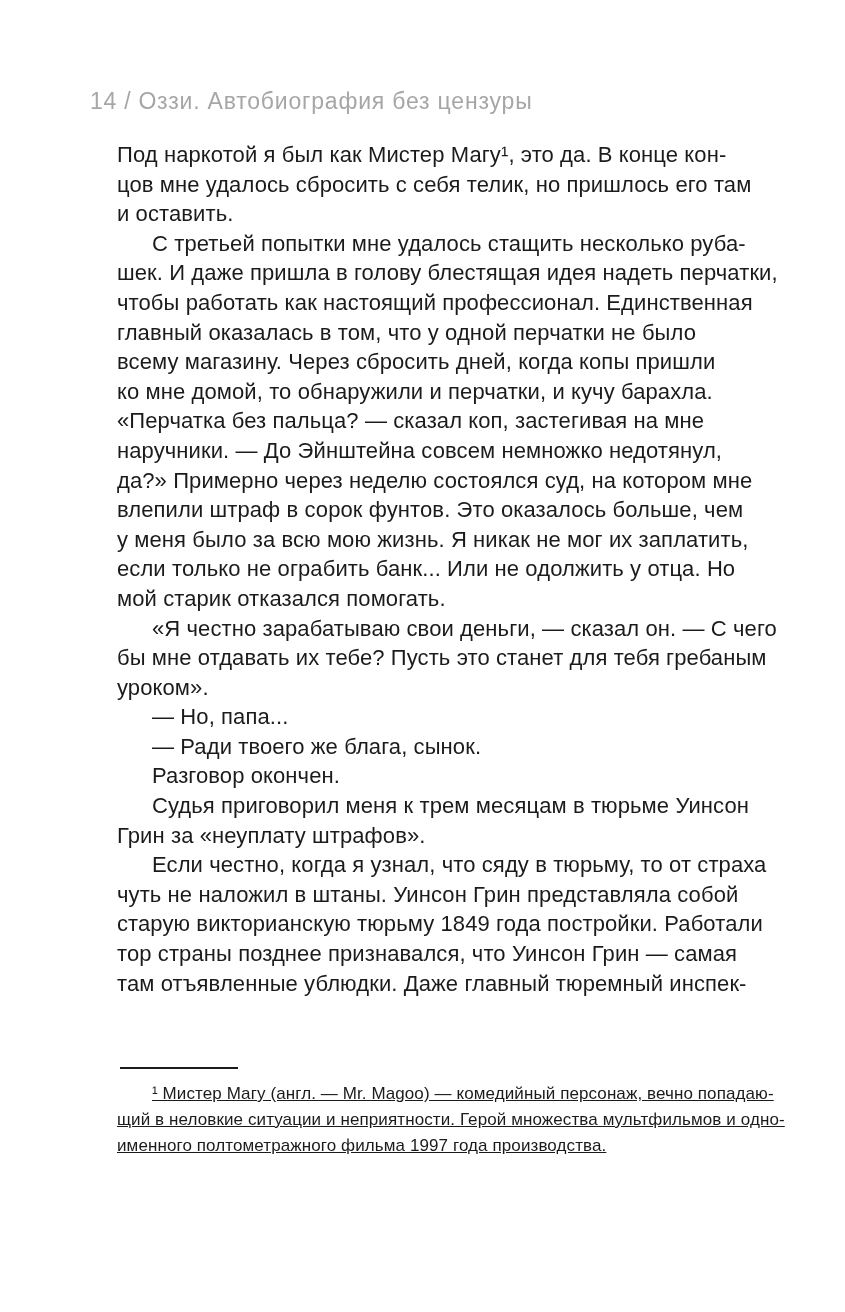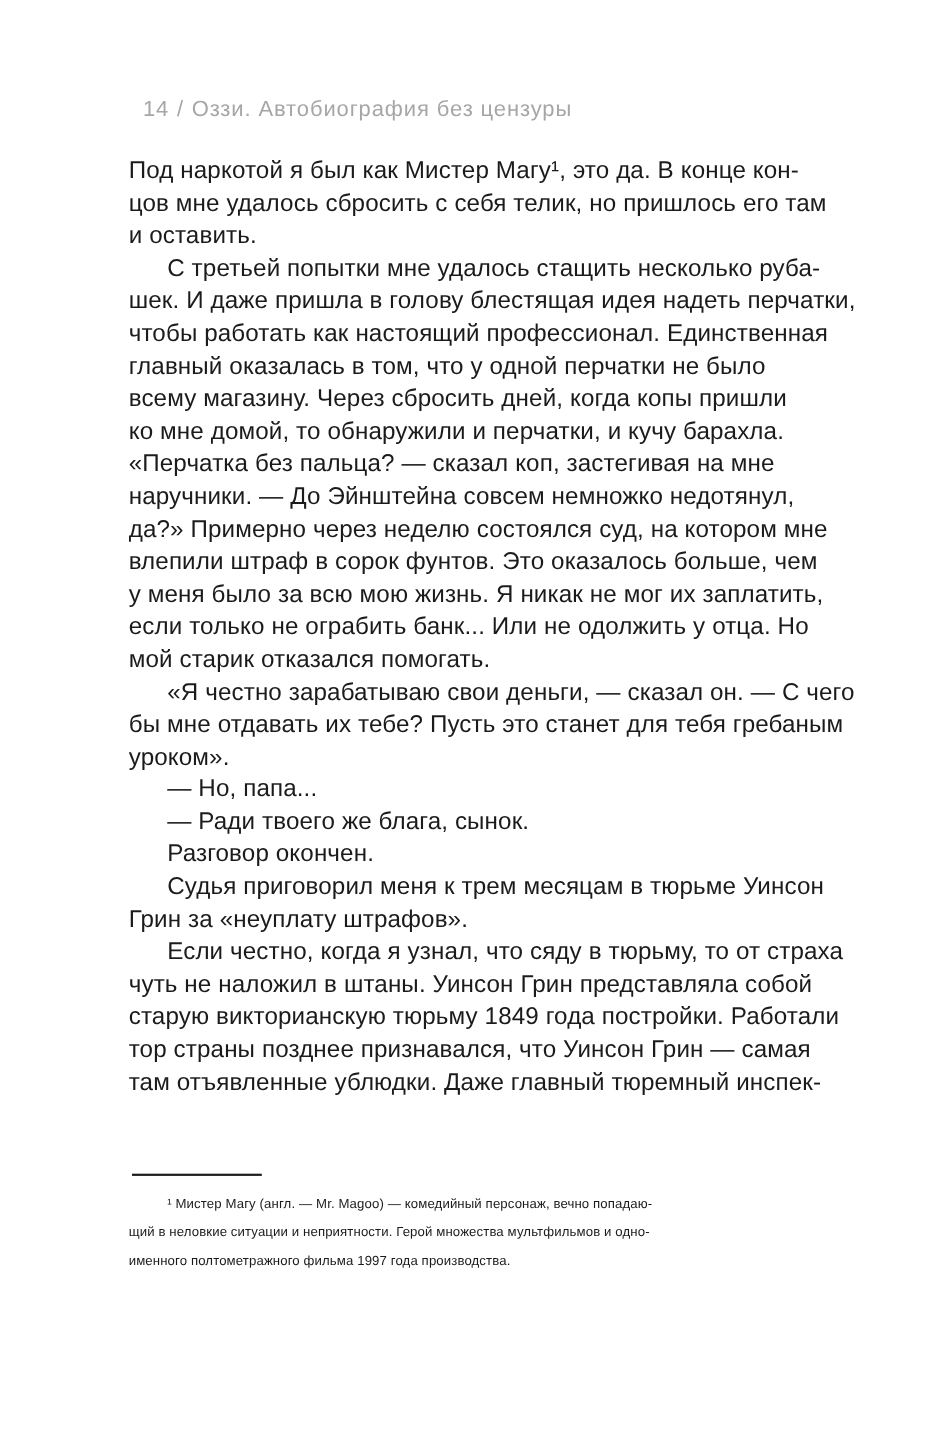--- a/index.html
+++ b/index.html
@@ -12,25 +12,24 @@
     width: 845px;
     height: 1312px;
     background: #ffffff;
     overflow: hidden;
     font-family: "Liberation Sans", sans-serif;
   }
   .running-header {
     position: absolute;
     top: 88px;
     left: 90px;
-    font-size: 20px;
+    font-size: 23px;
     letter-spacing: 0.8px;
     color: #a6a6a6;
     white-space: nowrap;
-    margin-left: 40px;
   }
   .running-header .sep {
     margin: 0 7px;
   }
   .body-text {
     position: absolute;
     top: 140px;
     left: 117px;
     width: 665px;
     color: #1b1b1b;
@@ -54,25 +53,26 @@
     border-top: 2px solid #1b1b1b;
   }
   .footnote {
     position: absolute;
     top: 1081px;
     left: 117px;
     width: 680px;
     color: #1b1b1b;
   }
   .footnote .line {
-    font-size: 12px;
+    font-size: 17px;
     line-height: 26px;
     height: 26px;
     letter-spacing: 0.1px;
     white-space: nowrap;
+    text-decoration: underline;
   }
 </style>
 </head>
 <body>
 
 <div class="page" style="background: rgb(255, 255, 255);">
 
   <div class="running-header" style="color: rgb(166, 166, 166);">
     <span>14</span><span class="sep">/</span><span>Оззи. Автобиография без цензуры</span>
   </div>

